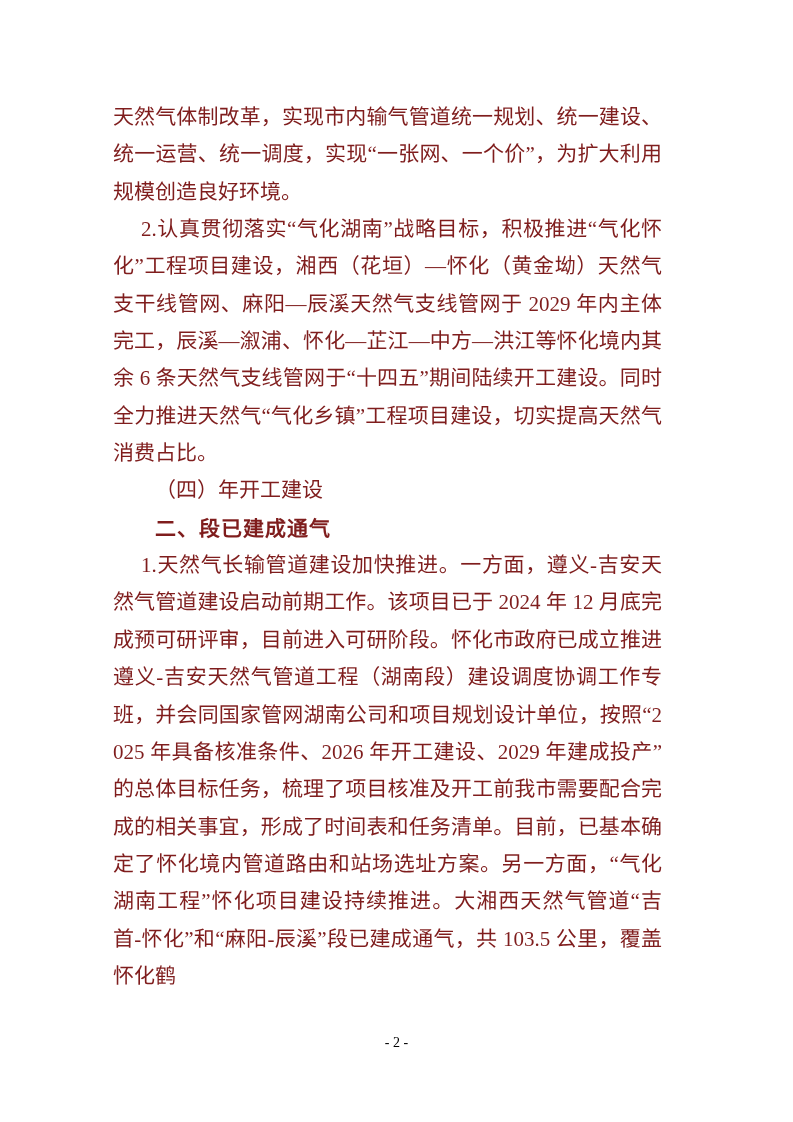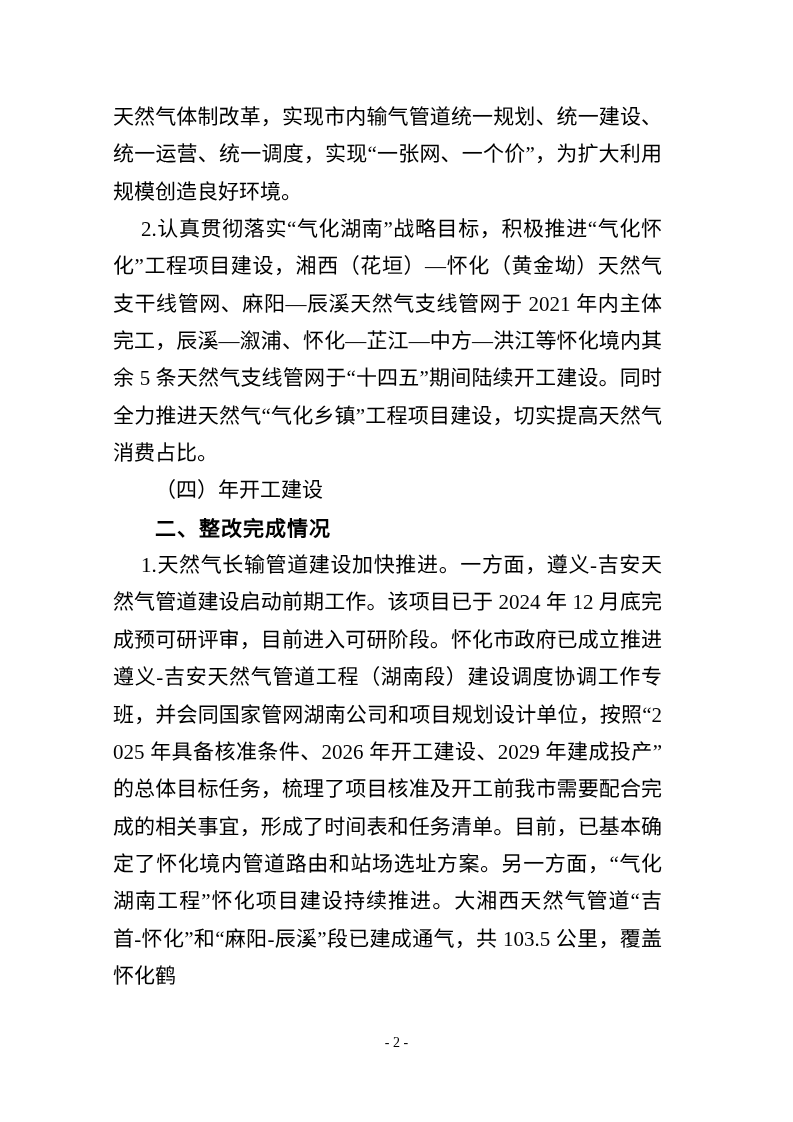--- a/index.html
+++ b/index.html
@@ -21,21 +21,21 @@
     left: 113px;
     top: 99px;
     width: 549px;
   }
   .para {
     margin: 0;
     font-family: "Liberation Serif", serif;
     font-size: 21px;
     line-height: 37.35px;
     text-align: justify;
-    color: #000000;
+    color: #7f1d1d;
     word-break: break-all;
   }
   .indent-2 { text-indent: 42px; }   
   .indent-num { text-indent: 28px; } 
   .heading {
     font-family: "Liberation Sans", sans-serif;
     font-weight: 700;
     letter-spacing: 1px;
   }
   .b { font-weight: 400; }
@@ -51,25 +51,25 @@
   }
 </style>
 </head>
 <body>
 
 <div class="page">
   <div class="text-block">
 
     <p class="para"><span>天然气体制改革，实现市内输气管道统一规划、统一建设、统一运营、统一调度，实现“一张网、一个价”，为扩大利用规模创造良好环境。</span></p>
 
-    <p class="para indent-num"><span>2.认真贯彻落实“气化湖南”战略目标，积极推进“气化怀化”工程项目建设，湘西（花垣）—怀化（黄金坳）天然气支干线管网、麻阳—辰溪天然气支线管网于 2021 年内主体完工，辰溪—溆浦、怀化—芷江—中方—洪江等怀化境内其余 5 条天然气支线管网于“十四五”期间陆续开工建设。同时全力推进天然气“气化乡镇”工程项目建设，切实提高天然气消费占比。</span></p>
+    <p class="para indent-num"><span>2.认真贯彻落实“气化湖南”战略目标，积极推进“气化怀化”工程项目建设，湘西（花垣）—怀化（黄金坳）天然气支干线管网、麻阳—辰溪天然气支线管网于 2029 年内主体完工，辰溪—溆浦、怀化—芷江—中方—洪江等怀化境内其余 6 条天然气支线管网于“十四五”期间陆续开工建设。同时全力推进天然气“气化乡镇”工程项目建设，切实提高天然气消费占比。</span></p>
 
     <p class="para indent-2"><span>（四）年开工建设</span></p>
 
 
-    <p class="para indent-2 heading"><span>二、整改完成情况</span></p>
+    <p class="para indent-2 heading"><span>二、段已建成通气</span></p>
 
     <p class="para indent-num"><span class="b">1.天然气长输管道建设加快推进。一方面，遵义-吉安天然气管道建设启动前期工作。</span><span>该项目已于 2024 年 12 月底完成预可研评审，目前进入可研阶段。怀化市政府已成立推进遵义-吉安天然气管道工程（湖南段）建设调度协调工作专班，并会同国家管网湖南公司和项目规划设计单位，按照“2025 年具备核准条件、2026 年开工建设、2029 年建成投产”的总体目标任务，梳理了项目核准及开工前我市需要配合完成的相关事宜，形成了时间表和任务清单。目前，已基本确定了怀化境内管道路由和站场选址方案。</span><span class="b">另一方面，“气化湖南工程”怀化项目建设持续推进。</span><span>大湘西天然气管道“吉首-怀化”和“麻阳-辰溪”段已建成通气，共 103.5 公里，覆盖怀化鹤</span></p>
 
   </div>
 
   <div class="footer">- 2 -</div>
 </div>
 
 </body></html>

